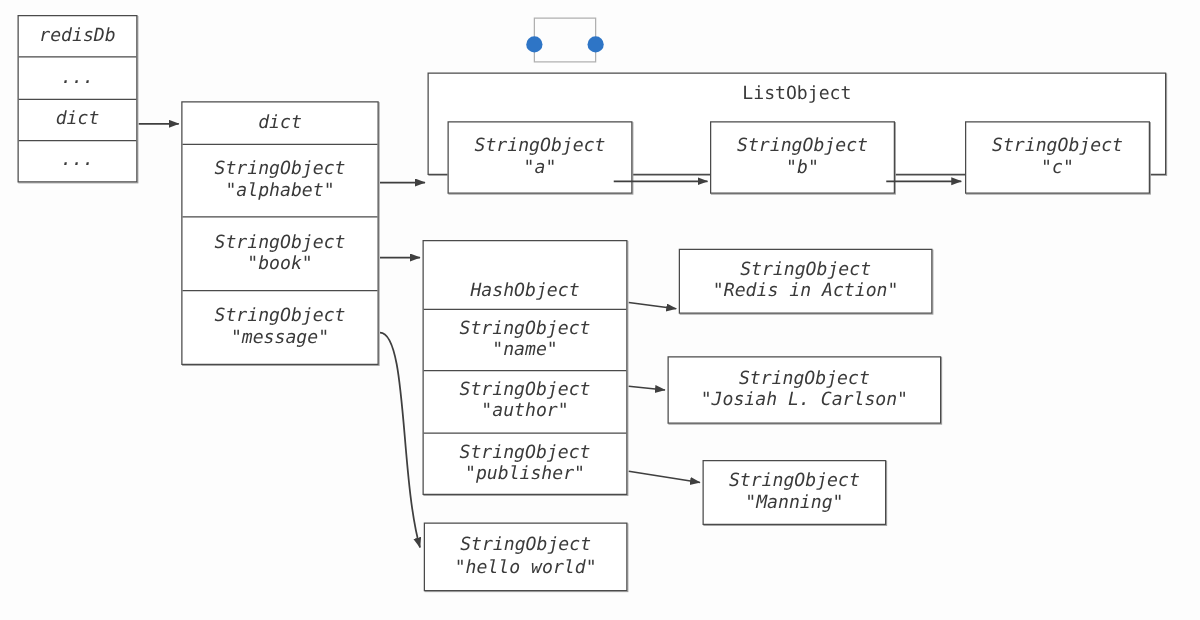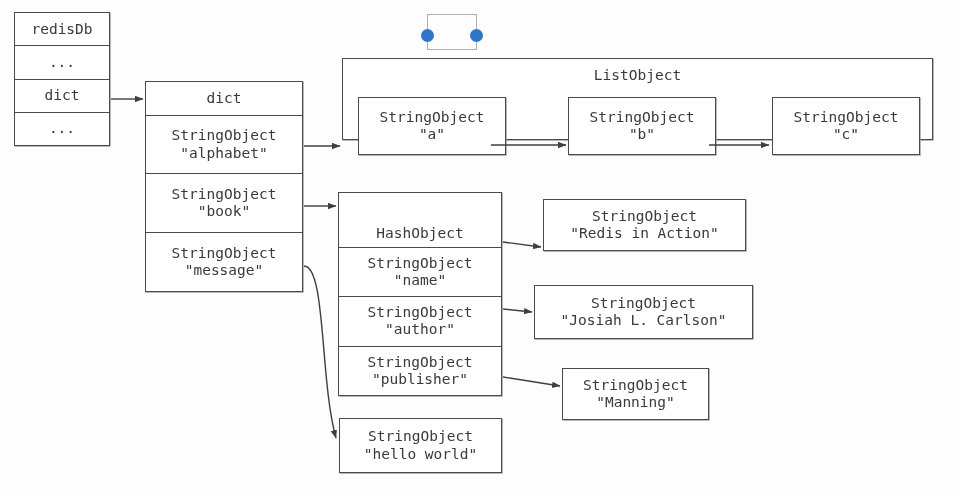--- a/index.html
+++ b/index.html
@@ -41,20 +41,21 @@
   }
   .cell {
     box-sizing: border-box;
     display: flex;
     flex-direction: column;
     align-items: center;
     justify-content: center;
     text-align: center;
     line-height: 1.18;
     white-space: nowrap;
+    font-style: italic;
   }
   .divider {
     border-top: 1.6px solid #4a4a4a;
   }
 
   
   #redisdb-box {
     left: 14px; top: 12px;
     width: 96px; height: 134px;
     display: flex;

